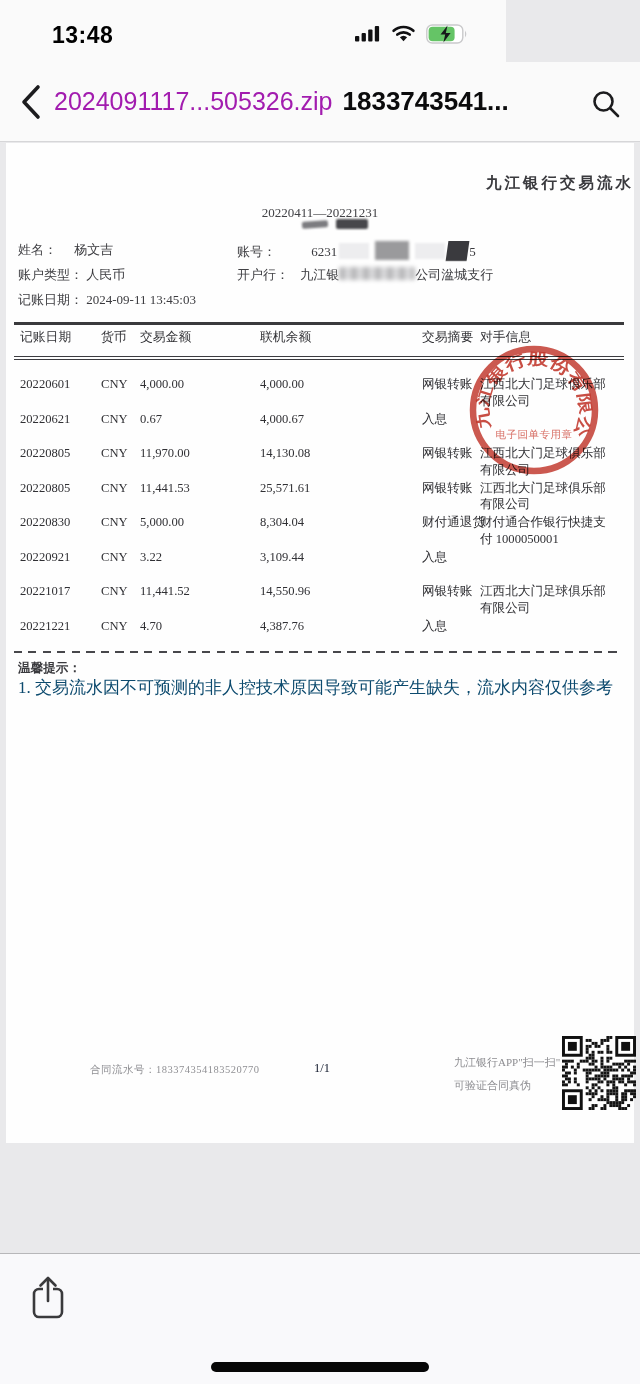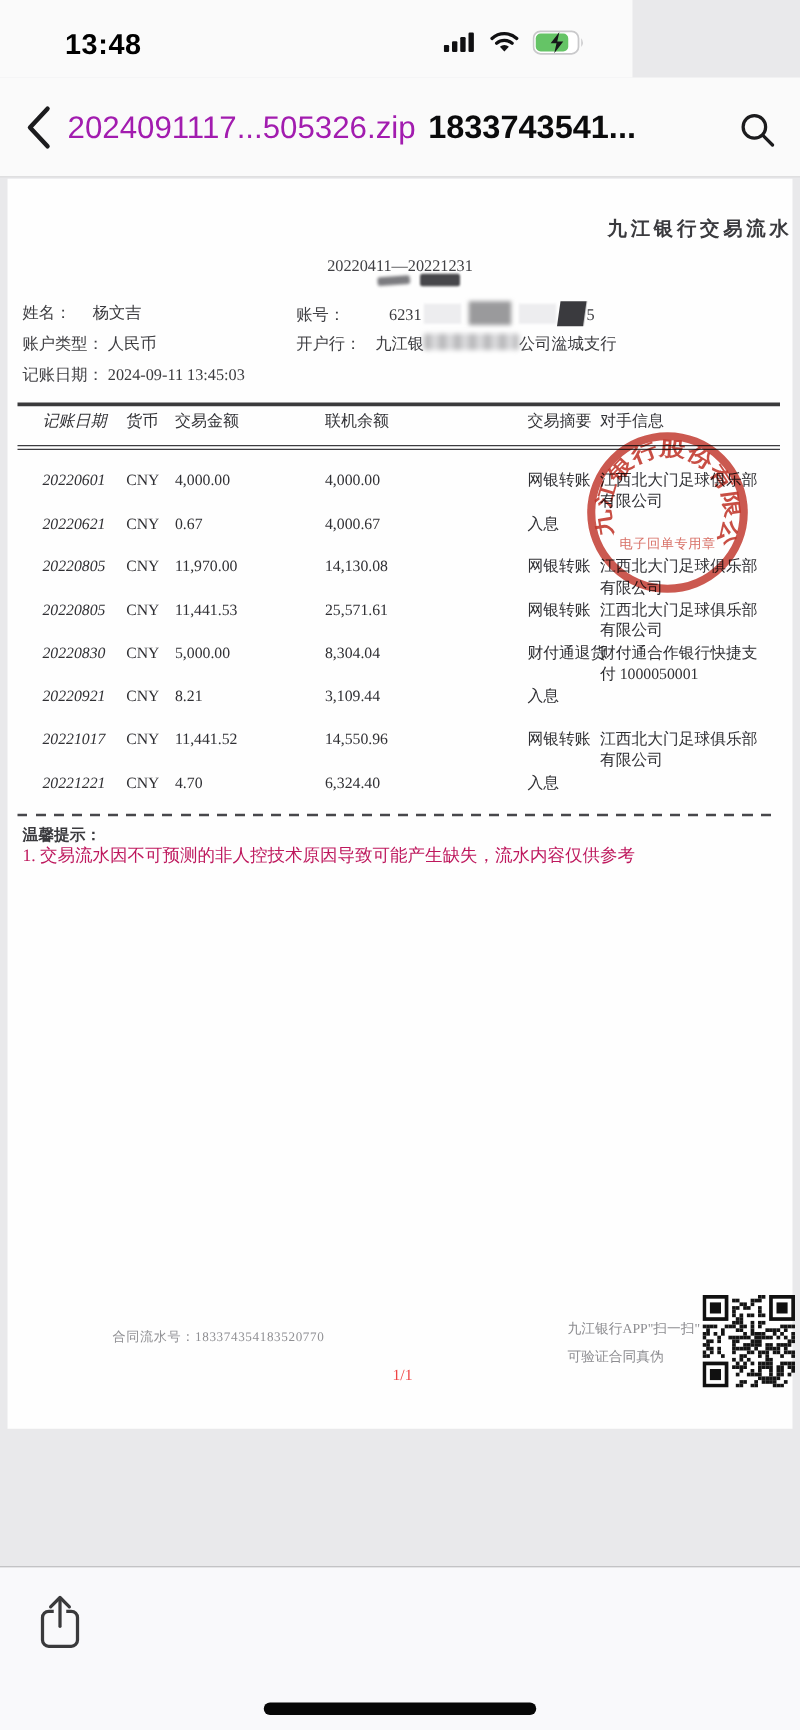--- a/index.html
+++ b/index.html
@@ -35,35 +35,35 @@
   .redact-dark  { display:inline-block; width:21px; height:20px; background:#3a3a3e; filter:blur(.6px); vertical-align:-5px; transform:skewX(-8deg); margin-right:1px; }
   .redact-smear { display:inline-block; width:76px; height:13px; vertical-align:-1px;
                   background:repeating-linear-gradient(90deg,#b9b9bb 0 6px,#d8d8da 6px 12px); filter:blur(2px); border-radius:2px; }
 
   .tbl-topline { position:absolute; left:8px; right:10px; top:179px; border-top:3px solid #3a3a3c; }
   .tbl-header  { position:absolute; top:186px; left:0; width:100%; font-size:12.8px; color:#333337; }
   .tbl-dblline { position:absolute; left:8px; right:10px; top:213px; height:4px; border-top:1.5px solid #3c3c40; border-bottom:1px solid #3c3c40; }
   .tbl-rows { position:absolute; top:0; left:0; width:100%; }
   .trow { position:absolute; width:100%; font-size:12.6px; color:#303034; }
   .tc { position:absolute; white-space:pre-line; line-height:16.5px; }
-  .c0 { left:28px;  width:78px;font-style:italic; }
+  .c0 { left:14px;  width:78px; }
   .c1 { left:95px;  width:40px; }
   .c2 { left:134px; width:112px; }
   .c3 { left:254px; width:116px; }
   .c4 { left:378px; width:96px;margin-left:38px; }
   .c5 { left:474px; width:150px; }
 
   .dash-sep { position:absolute; left:8px; right:12px; top:508px; height:2.4px;
               background:repeating-linear-gradient(90deg,#47474b 0 8px,transparent 8px 14.5px); }
   .notice-title { position:absolute; left:12px; top:517px; font-size:12.6px; font-weight:600; color:#3a3a3e; }
-  .notice-line  { position:absolute; left:12px; top:533px; font-size:14px; color:#be185d; }
+  .notice-line  { position:absolute; left:12px; top:533px; font-size:17px; color:#0c4a6e; }
 
   .stamp { position:absolute; left:444px; top:183px; width:168px; height:168px; mix-blend-mode:multiply; z-index:5; filter:blur(.3px); }
   .serial { position:absolute; left:84px; top:920px; font-size:10.5px; color:#909094; letter-spacing:.5px; }
-  .pageno { position:absolute; left:308px; top:950px; font-size:12.5px; color:#ef4444; }
+  .pageno { position:absolute; left:308px; top:918px; font-size:12.5px; color:#0f172a; }
   .verify1 { position:absolute; left:448px; top:912px; font-size:11px; color:#8d8d91; }
   .verify2 { position:absolute; left:448px; top:935px; font-size:11px; color:#8d8d91; }
   .qr { position:absolute; left:556px; top:893px; width:74px; height:74px; }
 
   
   .bottom-divider { position:absolute; top:1253px; left:0; width:640px; border-top:1px solid #b7b7b9; }
   .toolbar { position:absolute; top:1254px; left:0; width:640px; height:130px; background:#f9f9fb; }
   .share-btn { position:absolute; left:26px; top:20px; width:44px; height:48px; display:flex; align-items:center; justify-content:center; }
   .home-indicator { position:absolute; left:211px; top:1362px; width:218px; height:10px; border-radius:6px; background:#070707; z-index:40; }
 </style>
@@ -206,39 +206,39 @@
             <span class="tc c1">CNY</span>
             <span class="tc c2">5,000.00</span>
             <span class="tc c3">8,304.04</span>
             <span class="tc c4">财付通退货</span>
             <span class="tc c5">财付通合作银行快捷支
 付 1000050001</span>
           </div>
           <div class="trow" style="top: 405.5px;">
             <span class="tc c0">20220921</span>
             <span class="tc c1">CNY</span>
-            <span class="tc c2">8.21</span>
+            <span class="tc c2">3.22</span>
             <span class="tc c3">3,109.44</span>
             <span class="tc c4">入息</span>
             <span class="tc c5"></span>
           </div>
           <div class="trow" style="top: 440px;">
             <span class="tc c0">20221017</span>
             <span class="tc c1">CNY</span>
             <span class="tc c2">11,441.52</span>
             <span class="tc c3">14,550.96</span>
             <span class="tc c4">网银转账</span>
             <span class="tc c5">江西北大门足球俱乐部
 有限公司</span>
           </div>
           <div class="trow" style="top: 474.5px;">
             <span class="tc c0">20221221</span>
             <span class="tc c1">CNY</span>
             <span class="tc c2">4.70</span>
-            <span class="tc c3">6,324.40</span>
+            <span class="tc c3">4,387.76</span>
             <span class="tc c4">入息</span>
             <span class="tc c5"></span>
           </div>
         </div>
 
       <div class="dash-sep"></div>
       <div class="notice-title">温馨提示：</div>
       <div class="notice-line">1. 交易流水因不可预测的非人控技术原因导致可能产生缺失，流水内容仅供参考</div>
 
       <svg class="stamp" viewBox="0 0 168 168">

